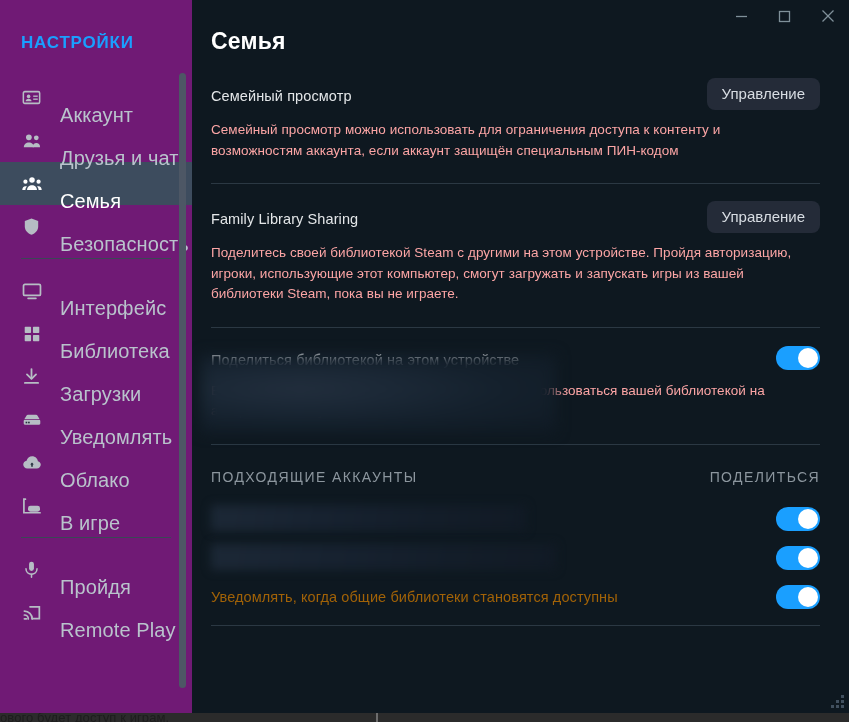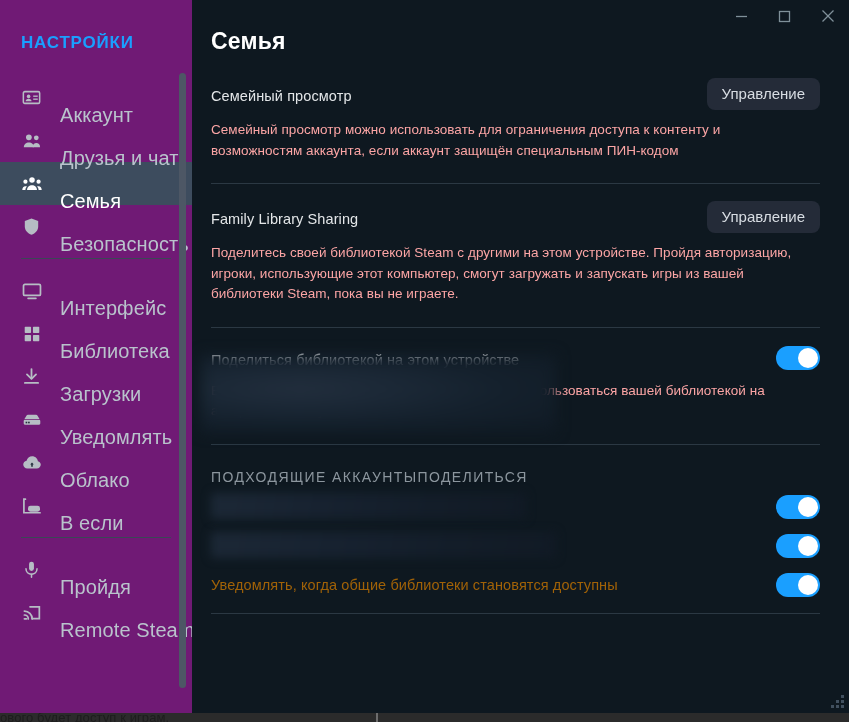--- a/index.html
+++ b/index.html
@@ -231,27 +231,28 @@
     left: 22px;
     width: 20px;
     height: 20px;
     border-radius: 50%;
     background: #ffffff;
   }
 
   
   .table-head {
     display: flex;
+    justify-content: space-between;
     align-items: center;
     font-size: 14px;
     color: #8c969e;
     letter-spacing: 1.4px;
     text-transform: uppercase;
     margin-top: 24px;
-    margin-bottom: 2px;
+    margin-bottom: 14px;
   }
   .acct-row {
     display: flex;
     justify-content: space-between;
     align-items: center;
     height: 39px;
   }
   .acct-name-redacted {
     height: 26px;
     border-radius: 2px;
@@ -411,21 +412,21 @@
           </div>
           <div class="nav-item">
             <span class="nav-icon">
               <svg width="20" height="20" viewBox="0 0 21 21" fill="none" stroke="currentColor" stroke-width="1.8">
                 <polyline points="3.6,3.3 2,3.3 2,17.6 19,17.6" stroke-linecap="round"></polyline>
                 <rect x="6.3" y="10.3" width="12.6" height="6.2" rx="2.6" fill="currentColor" stroke="none"></rect>
                 <circle cx="9.6" cy="13.4" r="0.9" fill="#222d3b"></circle>
                 <circle cx="15.4" cy="13.4" r="0.9" fill="#222d3b"></circle>
               </svg>
             </span>
-            <span class="nav-label">В если</span>
+            <span class="nav-label">В игре</span>
           </div>
           <div class="nav-divider"></div>
           <div class="nav-item">
             <span class="nav-icon">
               <svg width="19" height="19" viewBox="0 0 21 21" fill="currentColor">
                 <rect x="7.8" y="1.8" width="5.4" height="10.4" rx="2.7"></rect>
                 <path d="M4.4 9.8c0 3.4 2.7 5.9 6.1 5.9s6.1-2.5 6.1-5.9" fill="none" stroke="currentColor" stroke-width="1.7" stroke-linecap="round"></path>
                 <line x1="10.5" y1="15.7" x2="10.5" y2="19" stroke="currentColor" stroke-width="1.7" stroke-linecap="round"></line>
               </svg>
             </span>
@@ -433,21 +434,21 @@
           </div>
           <div class="nav-item">
             <span class="nav-icon">
               <svg width="20" height="20" viewBox="0 0 21 21" fill="none" stroke="currentColor" stroke-width="1.8" stroke-linecap="round">
                 <polyline points="8.4,4 18.2,4 18.2,16.4 10.6,16.4"></polyline>
                 <path d="M2.5 16.6h2.2"></path>
                 <path d="M2.5 12.6c2.3 0 4.1 1.8 4.1 4.1"></path>
                 <path d="M2.5 8.5c4.5 0 8.2 3.7 8.2 8.2"></path>
               </svg>
             </span>
-            <span class="nav-label">Remote Steam</span>
+            <span class="nav-label">Remote Play</span>
           </div>
         </div>
     </div>
     <div id="sidebar-scrollbar-track">
       <div id="sidebar-scrollbar-thumb"></div>
     </div>
   </div>
 
   <div id="main-panel">
 

